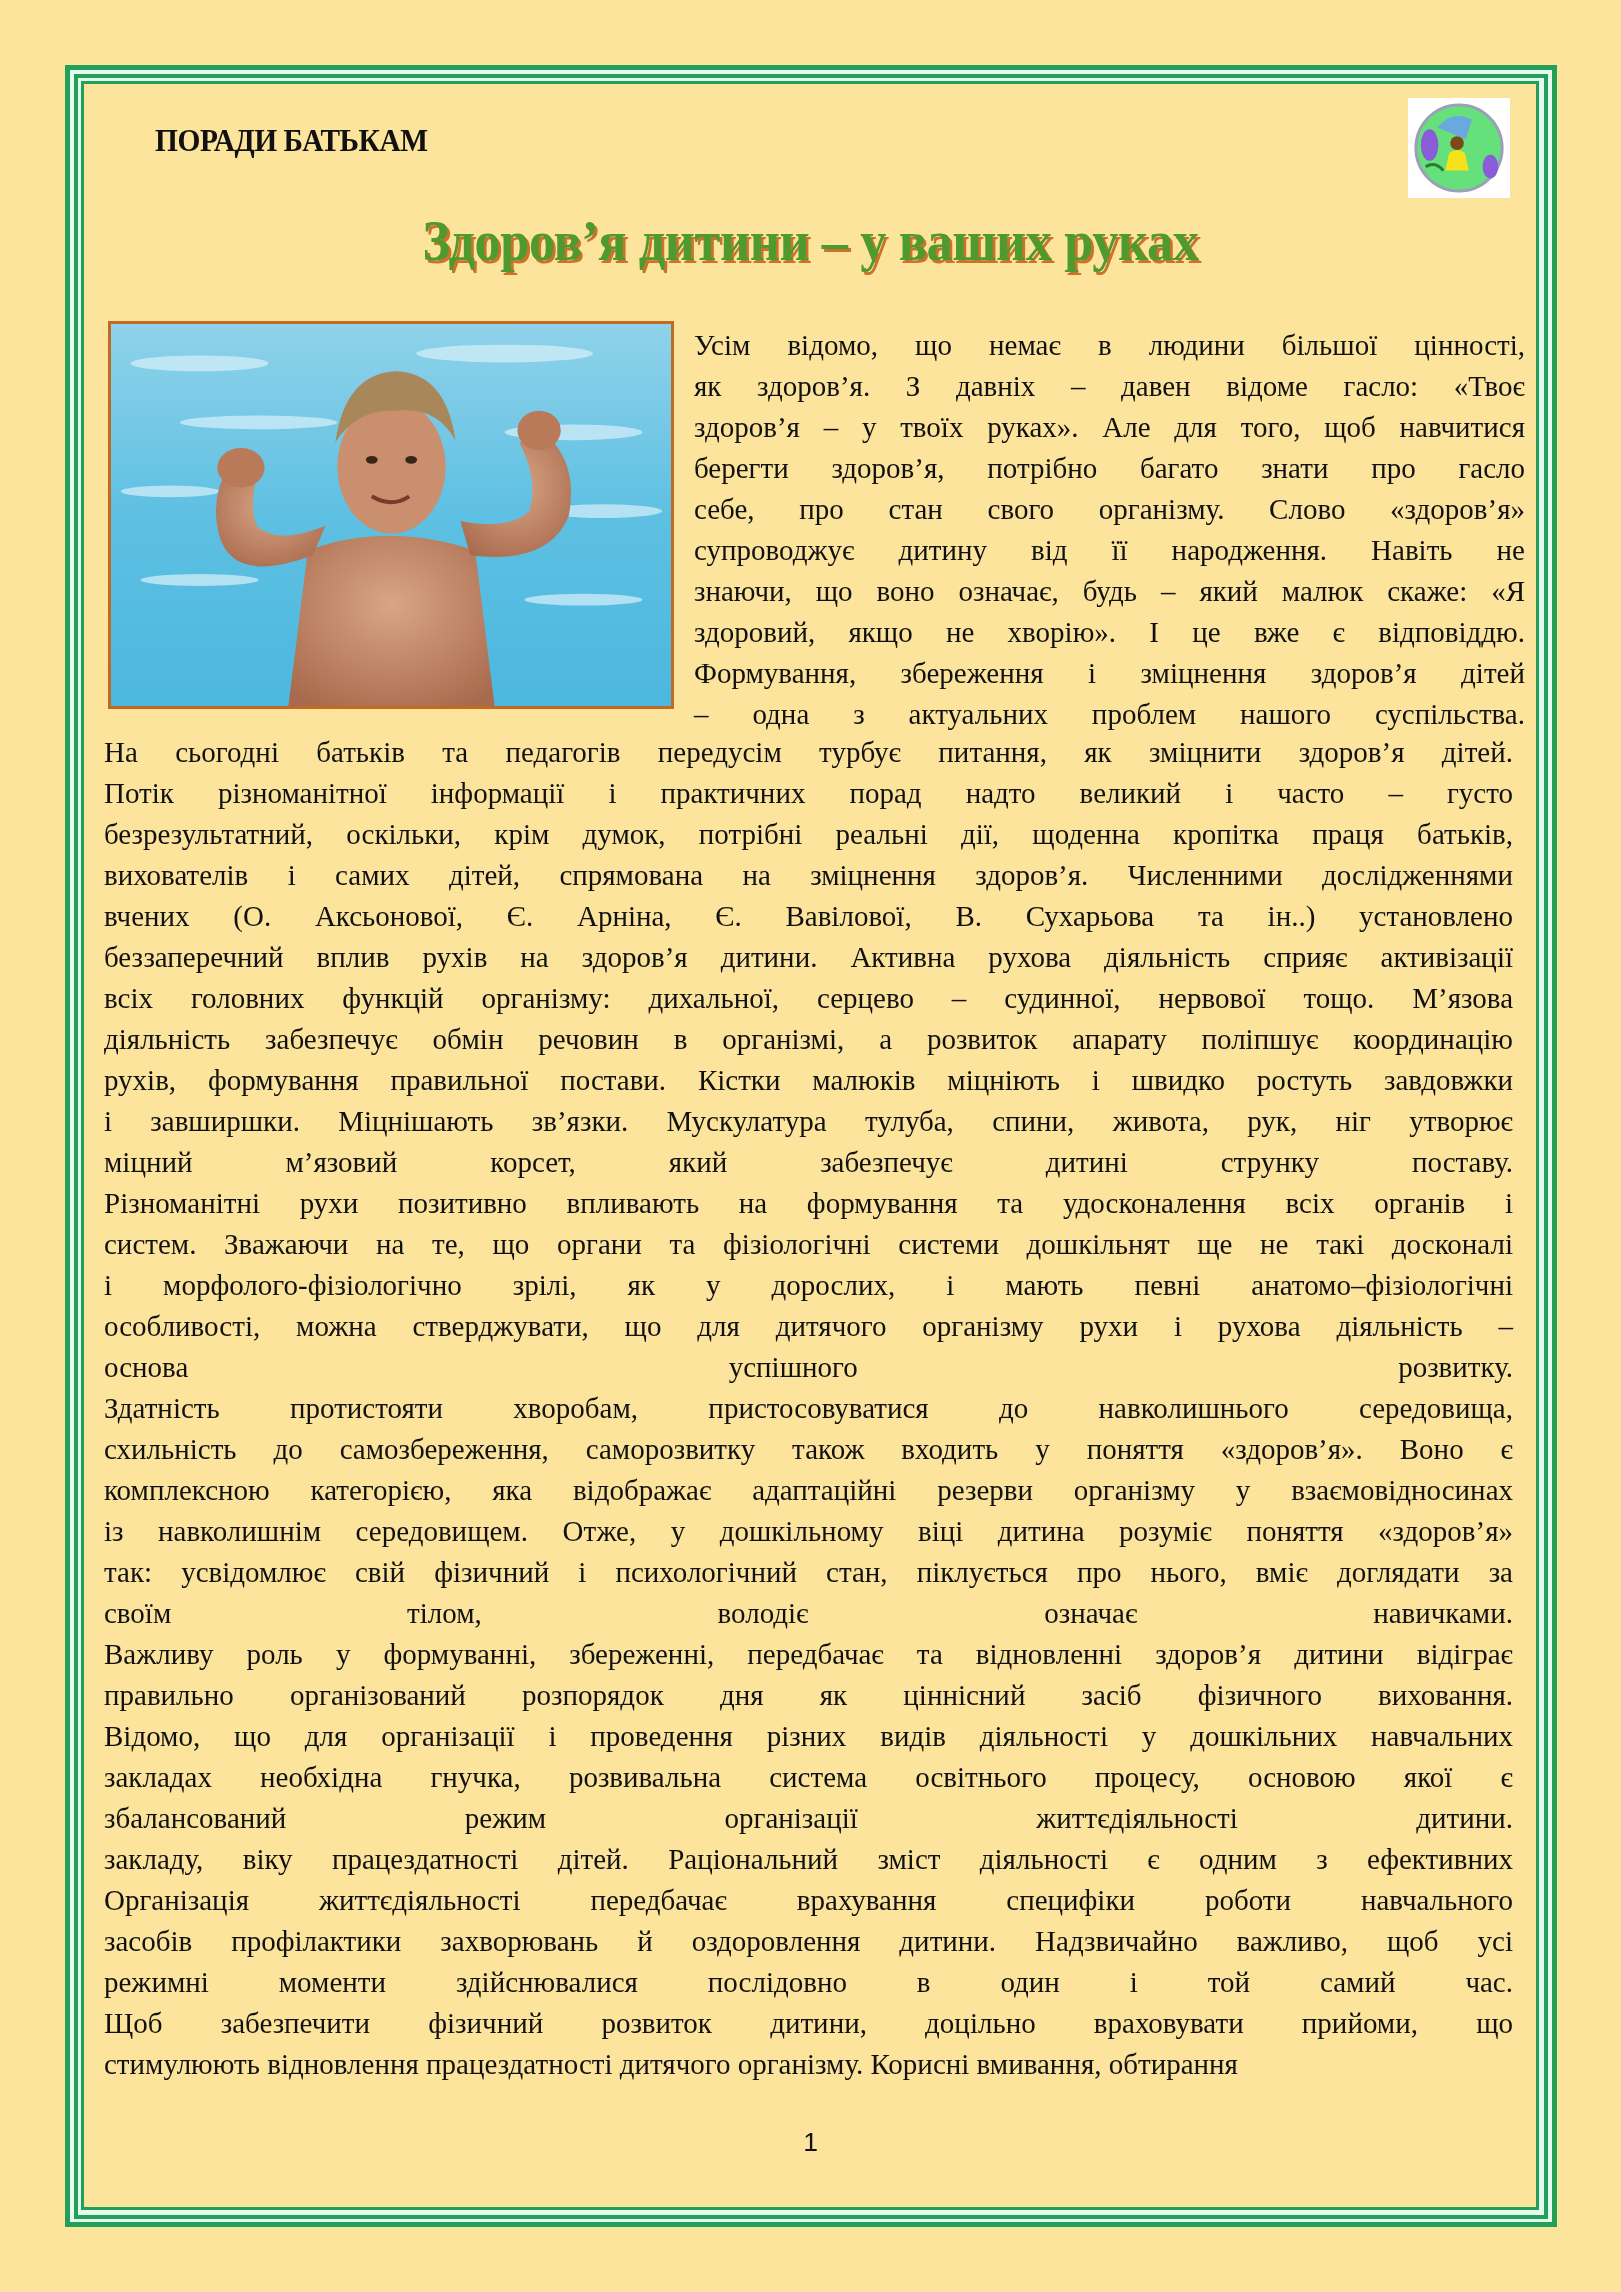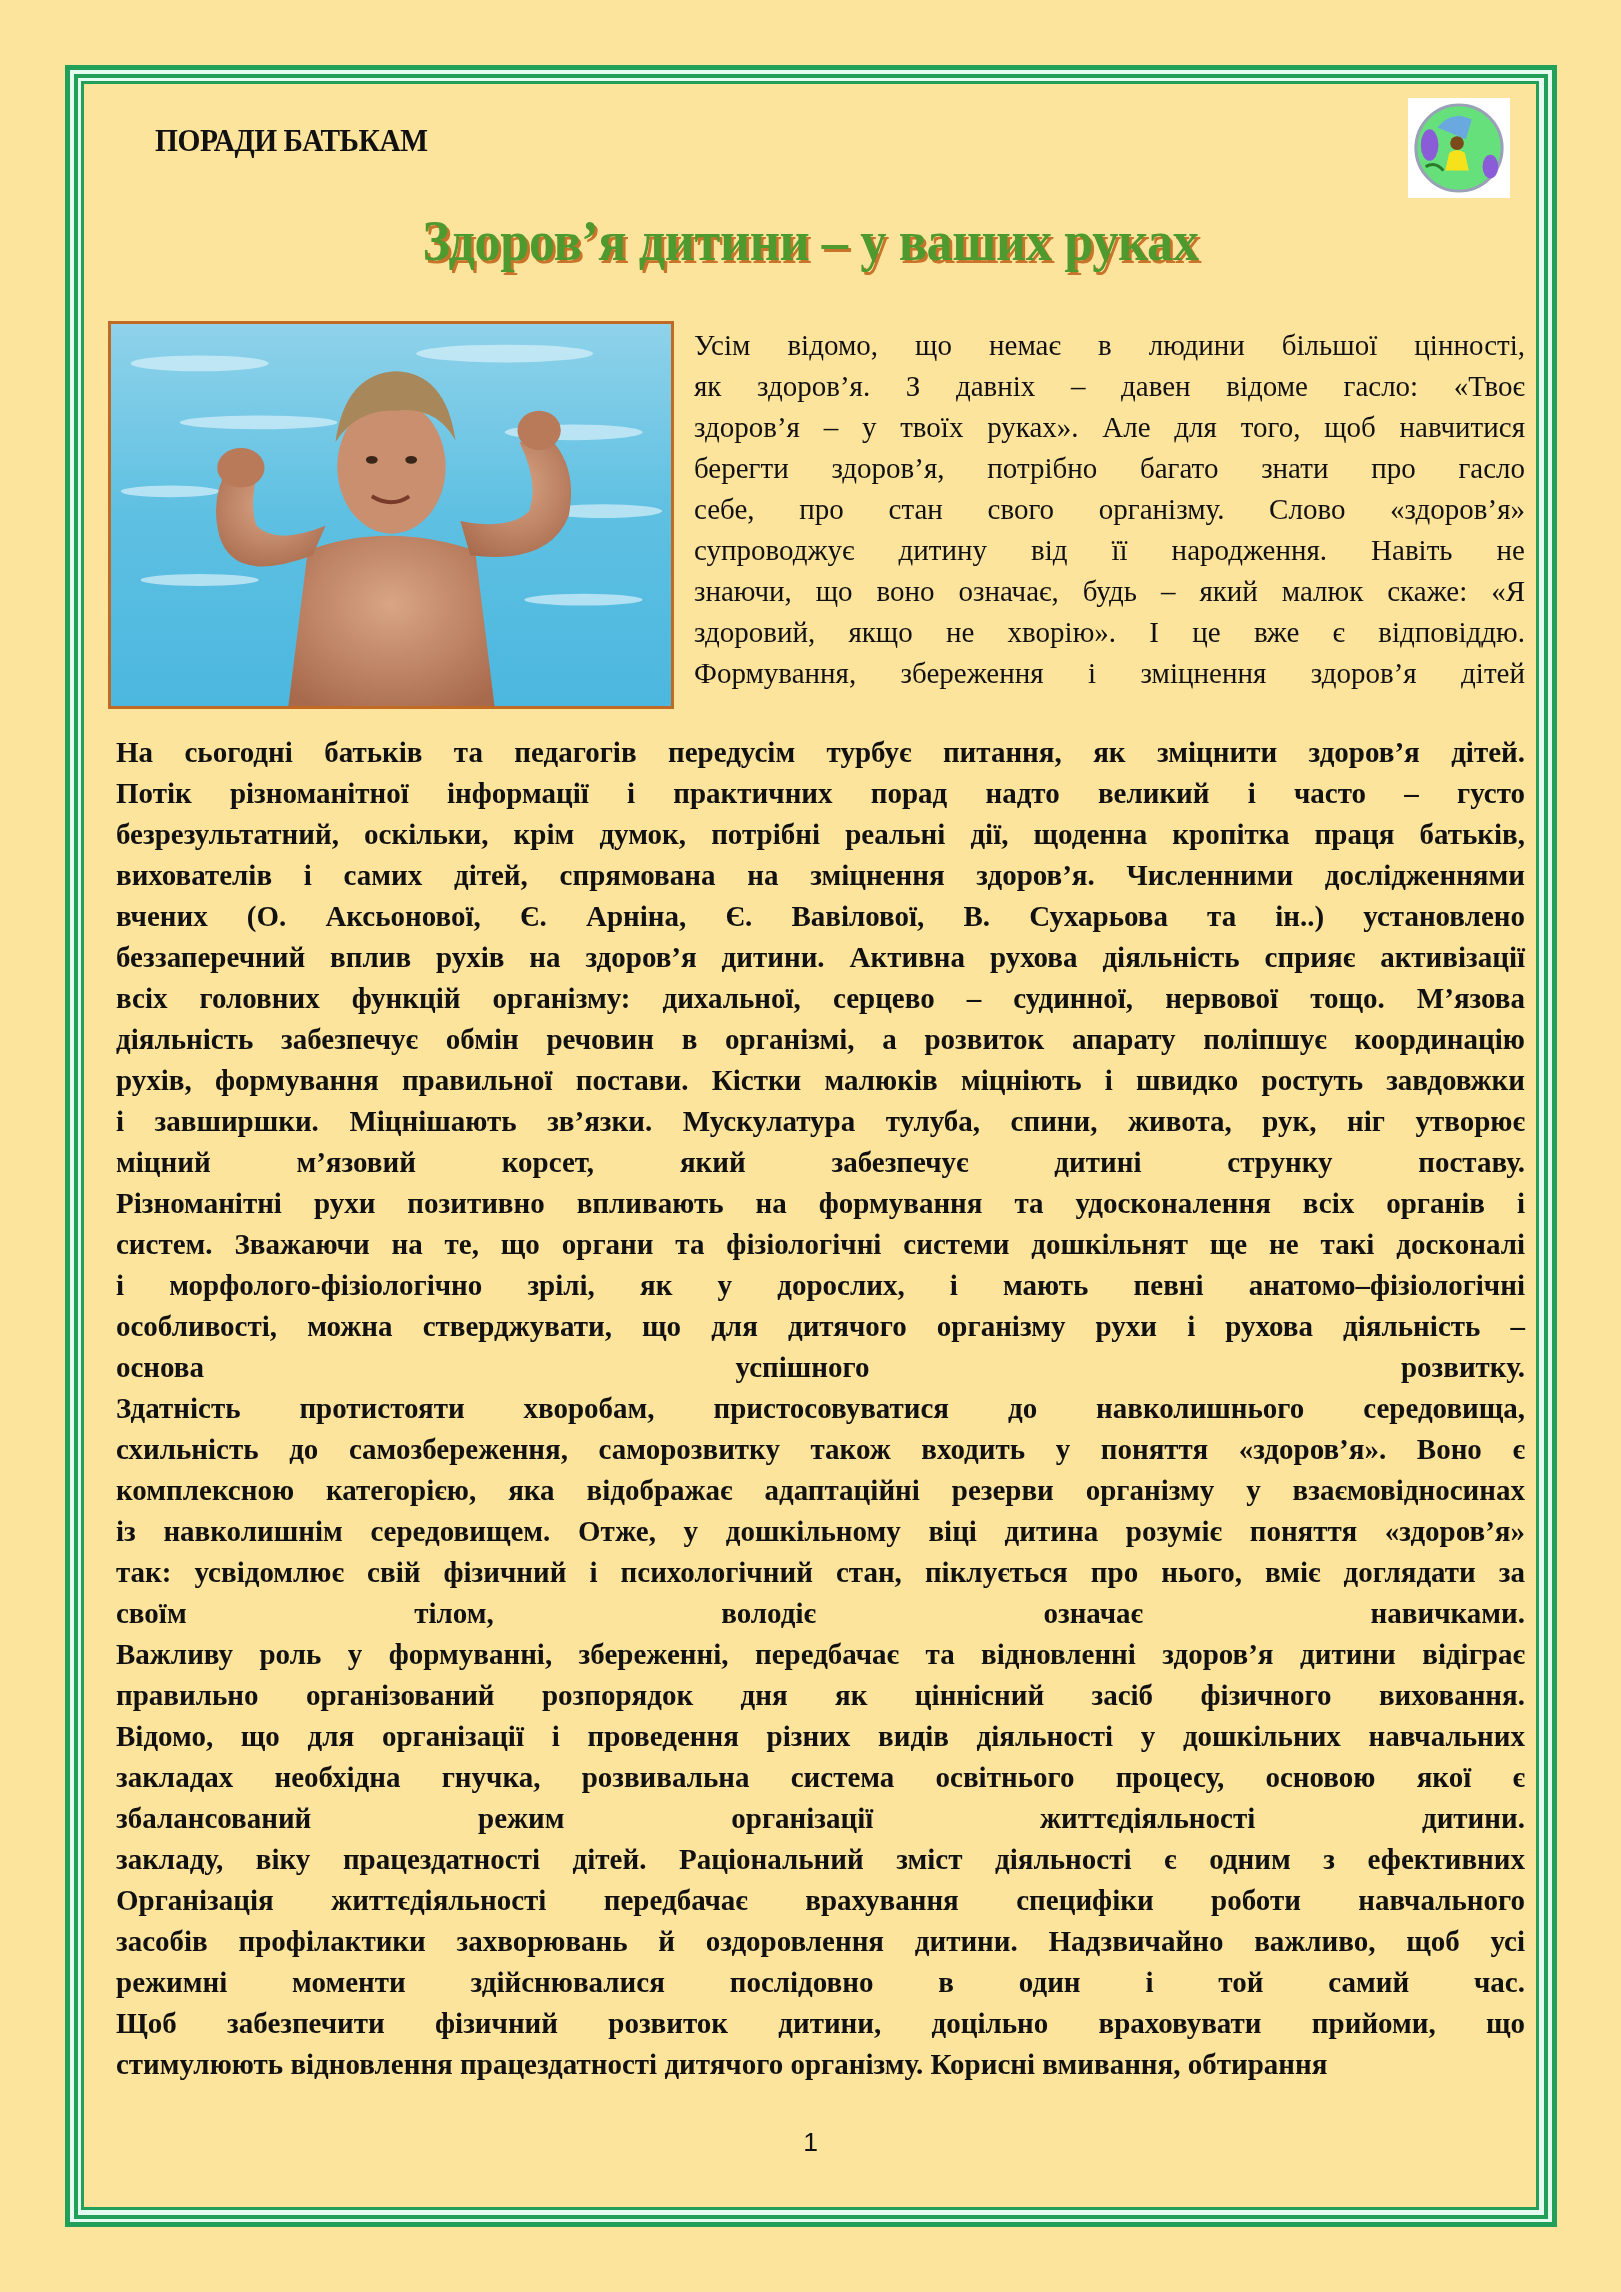--- a/index.html
+++ b/index.html
@@ -50,21 +50,21 @@
     position: absolute;
     font-size: 29px;
     line-height: 41px;
     text-align: justify;
     text-align-last: justify;
   }
   .text .ln { display: block; white-space: nowrap; height: 41px; overflow: visible; }
   .text .ln span { display: inline-block; width: 100%; text-align: justify; text-align-last: justify; }
   .text .ln.last span { text-align-last: left; }
   .side { left: 694px; top: 325px; width: 831px; }
-  .full { left: 116px; top: 732px; width: 1409px; font-weight: bold; }
+  .full { left: 104px; top: 732px; width: 1409px; }
 
   .page-num {
     position: absolute; left: 0; width: 1621px; top: 2127px;
     text-align: center;
     font-family: "Liberation Sans", sans-serif;
     font-size: 26.5px;
   }
 </style>
 </head>
 <body>
@@ -133,20 +133,21 @@
 <div class="text side">
   <div class="ln"><span>    Усім відомо, що немає в людини більшої цінності,</span></div>
   <div class="ln"><span>як здоров’я. З давніх – давен відоме гасло: «Твоє</span></div>
   <div class="ln"><span>здоров’я – у твоїх руках». Але для того, щоб навчитися</span></div>
   <div class="ln"><span>берегти здоров’я, потрібно багато знати про гасло</span></div>
   <div class="ln"><span>себе, про стан свого організму. Слово «здоров’я»</span></div>
   <div class="ln"><span>супроводжує дитину від її народження. Навіть не</span></div>
   <div class="ln"><span>знаючи, що воно означає, будь – який малюк скаже: «Я</span></div>
   <div class="ln"><span>здоровий, якщо не хворію». І це вже є відповіддю.</span></div>
   <div class="ln"><span>    Формування, збереження і зміцнення здоров’я дітей</span></div>
+  <div class="ln"><span>– одна з актуальних проблем нашого суспільства.</span></div>
 </div>
 
 <div class="text full">
   <div class="ln"><span>    На сьогодні батьків та педагогів передусім турбує питання, як зміцнити здоров’я дітей.</span></div>
   <div class="ln"><span>       Потік різноманітної інформації і практичних порад надто великий і часто – густо</span></div>
   <div class="ln"><span>безрезультатний, оскільки, крім думок, потрібні реальні дії, щоденна кропітка праця батьків,</span></div>
   <div class="ln"><span>вихователів і самих дітей, спрямована на зміцнення здоров’я. Численними дослідженнями</span></div>
   <div class="ln"><span>вчених (О. Аксьонової, Є. Арніна, Є. Вавілової, В. Сухарьова та ін..) установлено</span></div>
   <div class="ln"><span>беззаперечний вплив рухів на здоров’я дитини. Активна рухова діяльність сприяє активізації</span></div>
   <div class="ln"><span>всіх головних функцій організму: дихальної, серцево – судинної, нервової тощо. М’язова</span></div>

